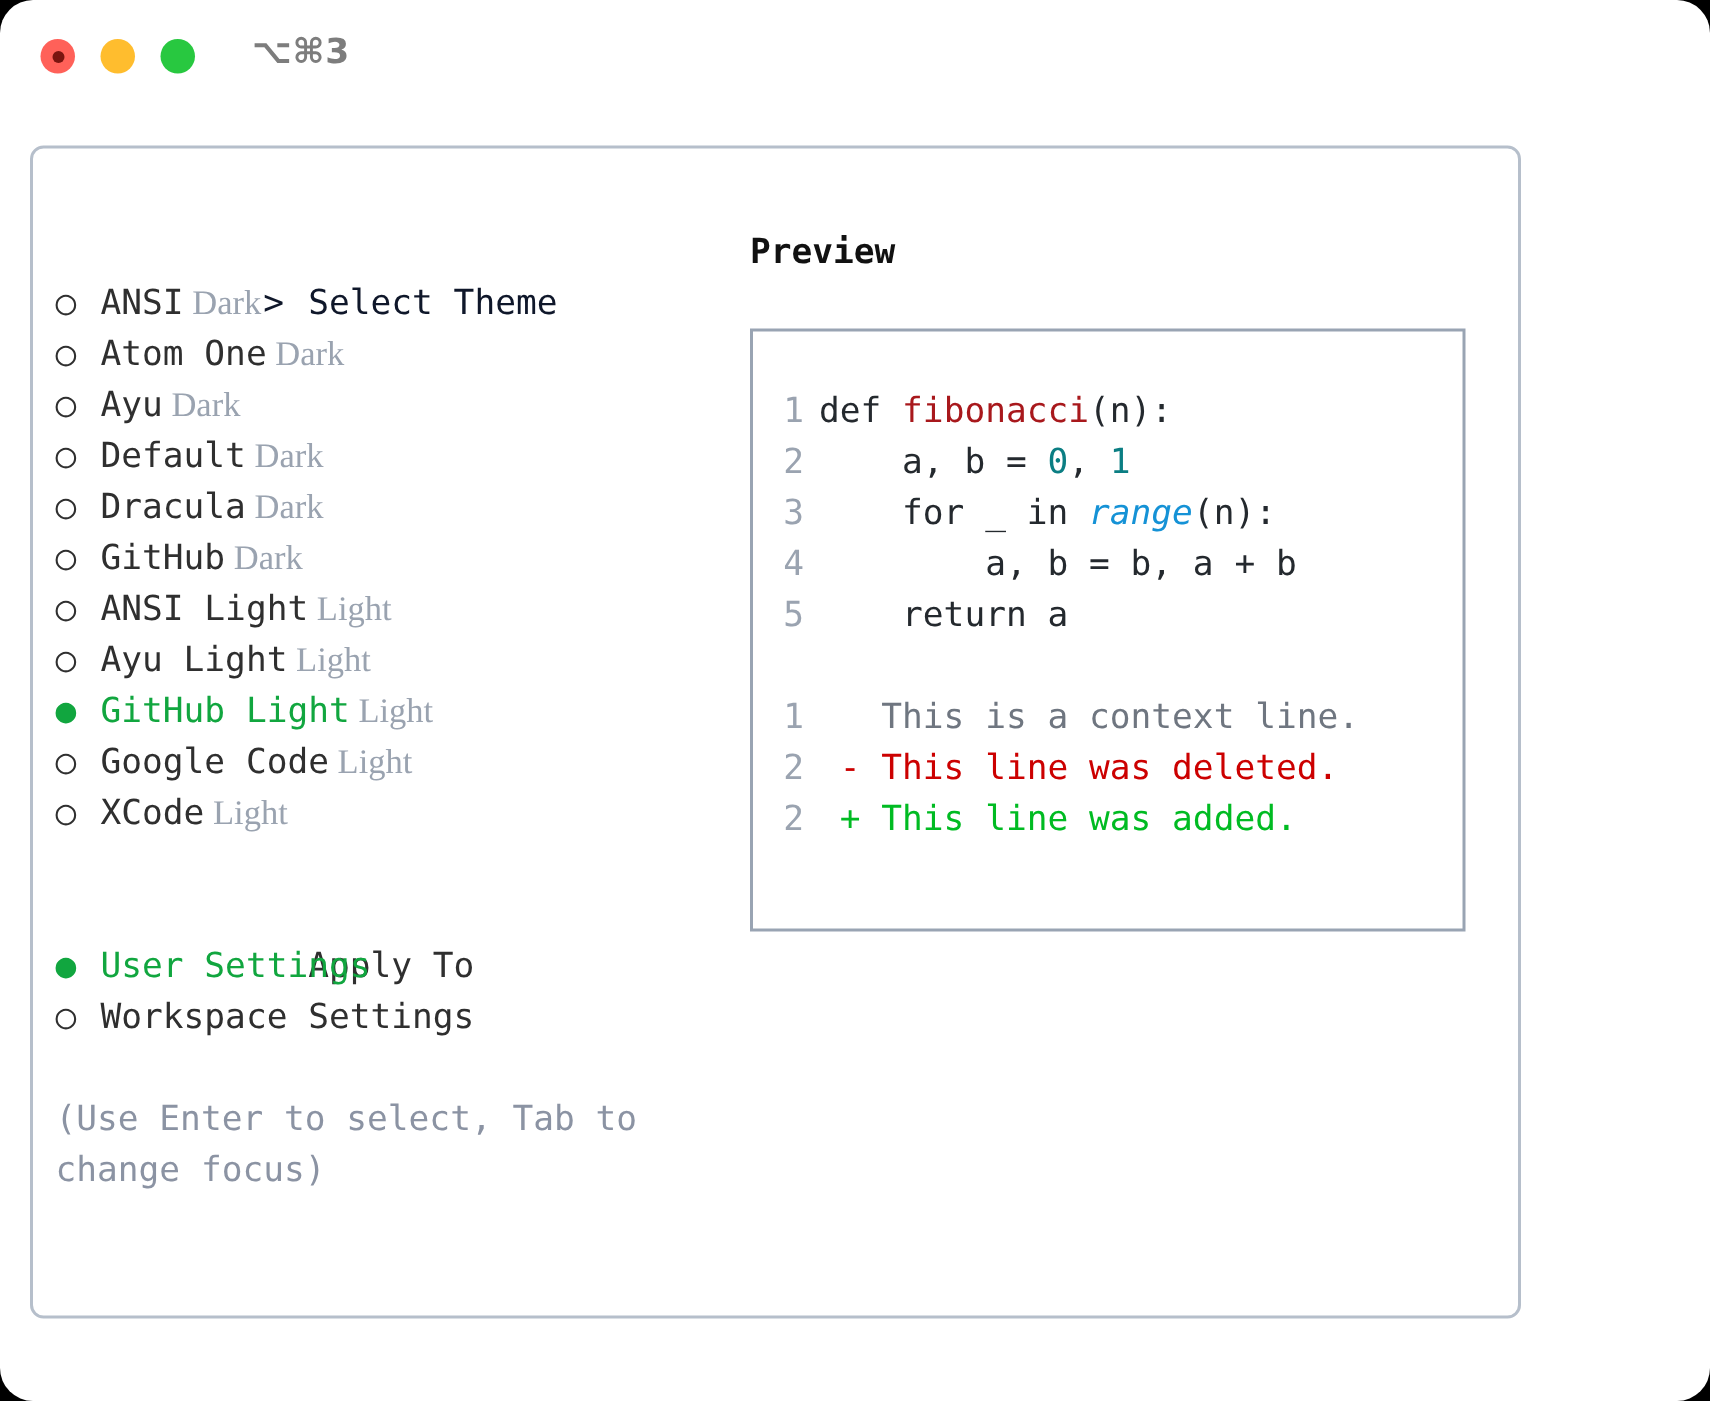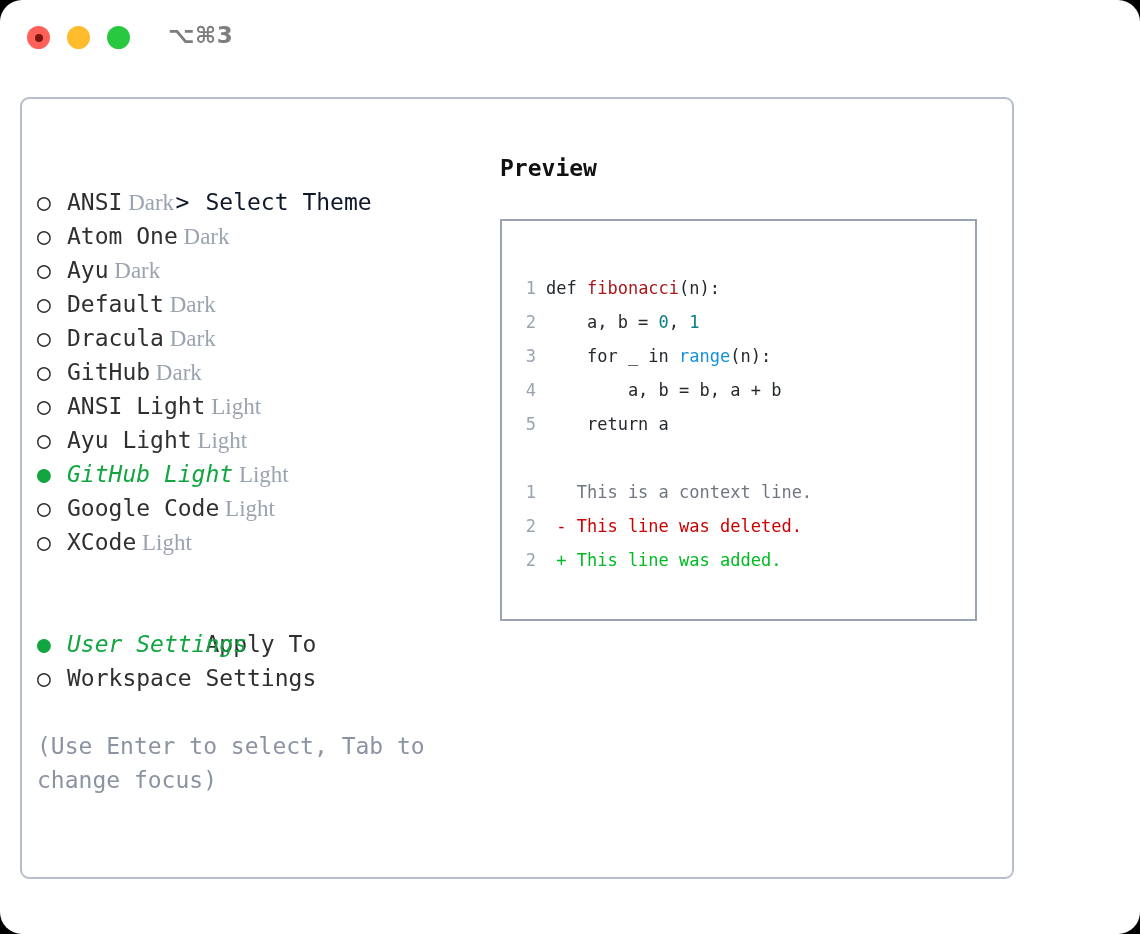--- a/index.html
+++ b/index.html
@@ -111,21 +111,21 @@
     white-space: pre;
   }
   .heading {
     font-weight: 400;
     color: #0f172a;
   }
   .suffix {
     color: #9aa3b0;
     font-family: Liberation Serif, serif;
   }
-  .row.selected .label { color: #11a63f; font-style: italic; }
+  .row.selected .label { color: #11a63f; }
   .row.selected .marker { color: #11a63f; }
 
   .spacer { height: 34px; }
 
   .help {
     margin-top: 34px;
     font-size: 23px;
     line-height: 34px;
     color: #8b93a3;
     width: 410px;
@@ -150,36 +150,36 @@
     width: 477px;
     height: 402px;
     border: 2px solid #99a4b3;
     box-sizing: border-box;
     background: #ffffff;
     position: relative;
   }
   .code {
     position: absolute;
     left: 12px;
-    top: 50px;
-    font-size: 17px;
+    top: 36px;
+    font-size: 23px;
     line-height: 34px;
     white-space: pre;
     color: #24292e;
   }
   .code .ln {
     display: inline-block;
     width: 22px;
     text-align: right;
     color: #9aa3b0;
     margin-right: 10px;
   }
   .tok-fn  { color: #a8181c; }
   .tok-num { color: #0b7e83; }
-  .tok-bi  { color: #1592d6; }
+  .tok-bi  { color: #1592d6; font-style: italic; }
   .diff-ctx { color: #6f7680; }
   .diff-del { color: #cc0000; margin-top: 48px; }
   .diff-add { color: #00bb22; margin-top: 12px; }
 </style>
 </head>
 <body>
 
 <div class="window">
 
   <div class="titlebar">

